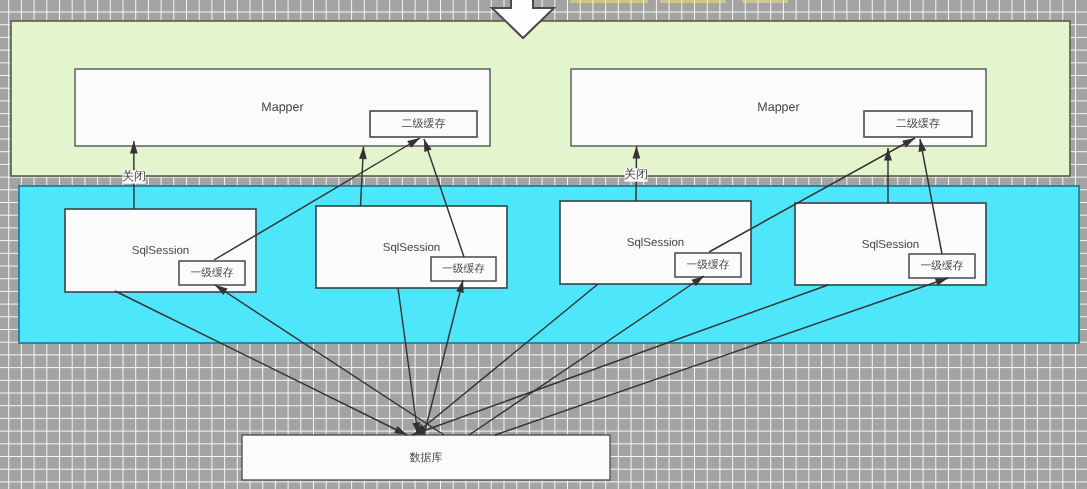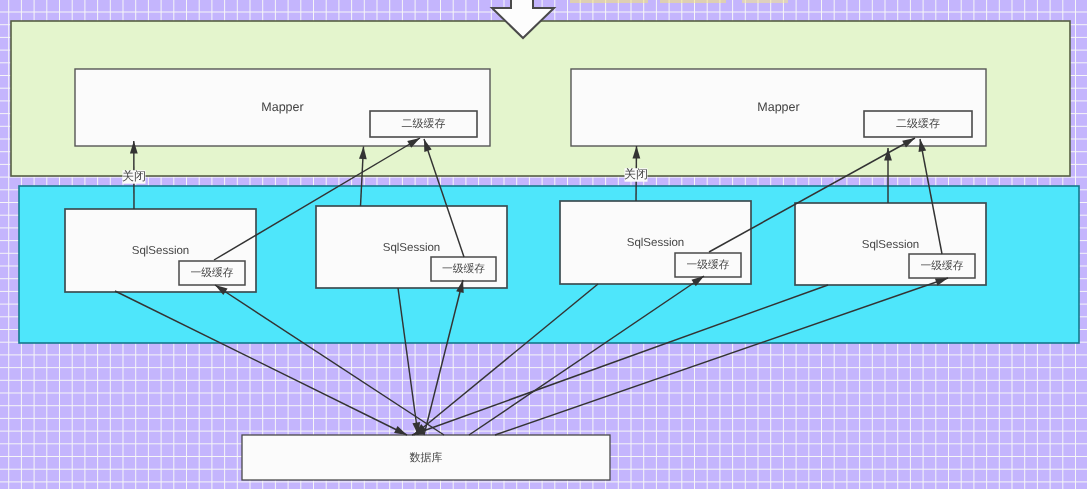--- a/index.html
+++ b/index.html
@@ -25,21 +25,21 @@
   .edge{stroke:#333333;stroke-width:1.45;fill:none;}
   .head{fill:#333333;stroke:none;}
   .labelbg{fill:#fbfbfb;stroke:none;}
   .gridlines{stroke:#f6f6f7;stroke-width:1;fill:none;}
   .blockarrow{fill:#fdfdfd;stroke:#4a4a4a;stroke-width:2;stroke-linejoin:miter;}
   .hl{opacity:.5;}
 </style>
 </head>
 <body>
 
-<div id="stage" style="background: #c4b5fd;">
+<div id="stage" style="background: #a3a3a3;">
 <svg id="diagram" width="1087" height="489" viewBox="0 0 1087 489">
 
   <path id="grid-path" class="gridlines" d="M8.7 0V489 M21.4 0V489 M34.1 0V489 M46.8 0V489 M59.5 0V489 M72.2 0V489 M84.9 0V489 M97.6 0V489 M110.3 0V489 M123.0 0V489 M135.7 0V489 M148.4 0V489 M161.1 0V489 M173.8 0V489 M186.5 0V489 M199.2 0V489 M211.9 0V489 M224.6 0V489 M237.3 0V489 M250.0 0V489 M262.7 0V489 M275.4 0V489 M288.1 0V489 M300.8 0V489 M313.5 0V489 M326.2 0V489 M338.9 0V489 M351.6 0V489 M364.3 0V489 M377.0 0V489 M389.7 0V489 M402.4 0V489 M415.1 0V489 M427.8 0V489 M440.5 0V489 M453.2 0V489 M465.9 0V489 M478.6 0V489 M491.3 0V489 M504.0 0V489 M516.7 0V489 M529.4 0V489 M542.1 0V489 M554.8 0V489 M567.5 0V489 M580.2 0V489 M592.9 0V489 M605.6 0V489 M618.3 0V489 M631.0 0V489 M643.7 0V489 M656.4 0V489 M669.1 0V489 M681.8 0V489 M694.5 0V489 M707.2 0V489 M719.9 0V489 M732.6 0V489 M745.3 0V489 M758.0 0V489 M770.7 0V489 M783.4 0V489 M796.1 0V489 M808.8 0V489 M821.5 0V489 M834.2 0V489 M846.9 0V489 M859.6 0V489 M872.3 0V489 M885.0 0V489 M897.7 0V489 M910.4 0V489 M923.1 0V489 M935.8 0V489 M948.5 0V489 M961.2 0V489 M973.9 0V489 M986.6 0V489 M999.3 0V489 M1012.0 0V489 M1024.7 0V489 M1037.4 0V489 M1050.1 0V489 M1062.8 0V489 M1075.5 0V489 M0 12.0H1087 M0 24.7H1087 M0 37.4H1087 M0 50.1H1087 M0 62.8H1087 M0 75.5H1087 M0 88.2H1087 M0 100.9H1087 M0 113.6H1087 M0 126.3H1087 M0 139.0H1087 M0 151.7H1087 M0 164.4H1087 M0 177.1H1087 M0 189.8H1087 M0 202.5H1087 M0 215.2H1087 M0 227.9H1087 M0 240.6H1087 M0 253.3H1087 M0 266.0H1087 M0 278.7H1087 M0 291.4H1087 M0 304.1H1087 M0 316.8H1087 M0 329.5H1087 M0 342.2H1087 M0 354.9H1087 M0 367.6H1087 M0 380.3H1087 M0 393.0H1087 M0 405.7H1087 M0 418.4H1087 M0 431.1H1087 M0 443.8H1087 M0 456.5H1087 M0 469.2H1087 M0 481.9H1087 " stroke="#f6f6f7"></path>
 
   <rect id="layer-0" x="11" y="21" width="1059" height="155" fill="#e4f5cd" stroke="#565f43" stroke-width="1.6"></rect>
   <rect id="layer-1" x="19" y="186" width="1060" height="157" fill="#4ee6fb" stroke="#14788c" stroke-width="1.6"></rect>
 
   <rect id="hl-0" class="hl" x="570" y="0" width="78" height="3" fill="#f7e96a"></rect>
   <rect id="hl-1" class="hl" x="660" y="0" width="66" height="3" fill="#f7e96a"></rect>
   <rect id="hl-2" class="hl" x="742" y="0" width="46" height="3" fill="#f8ec82"></rect>

